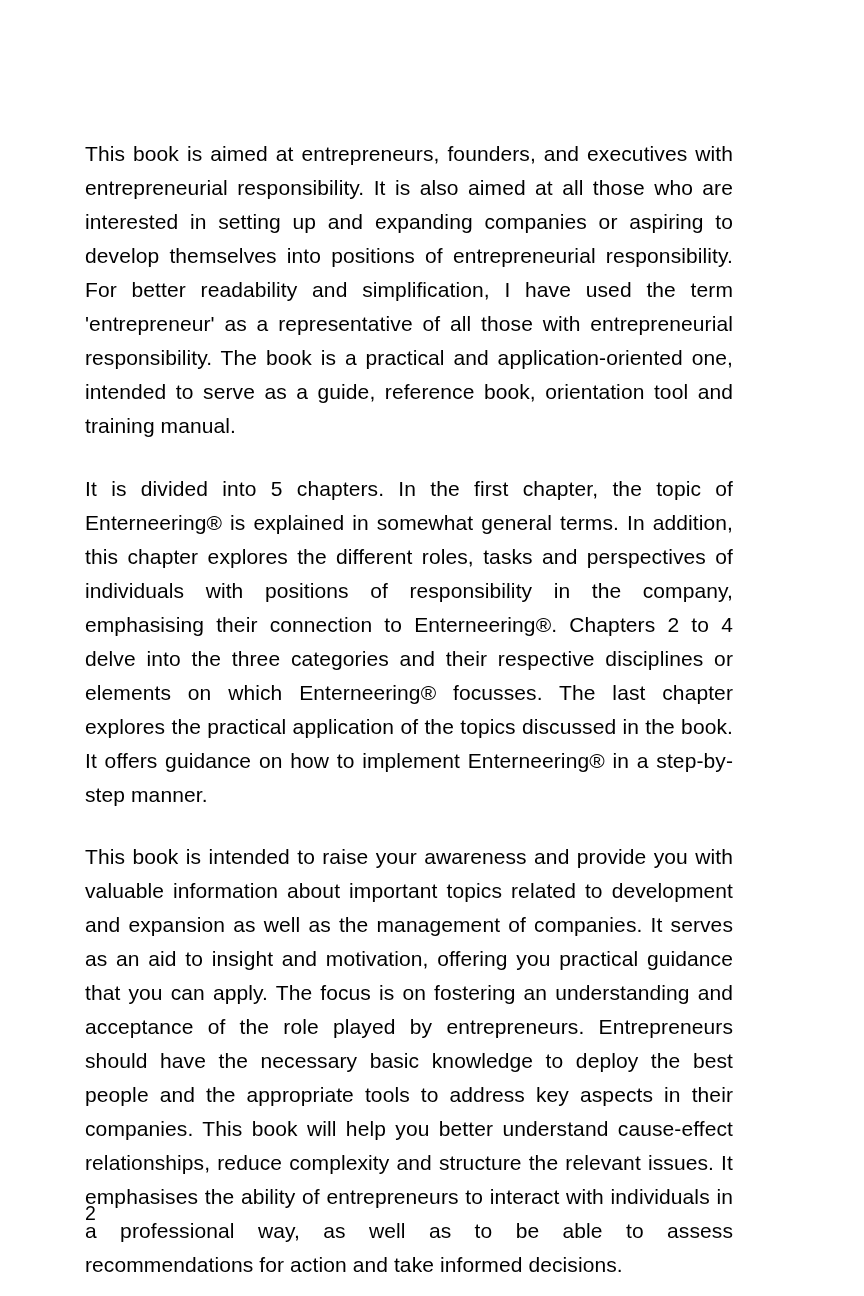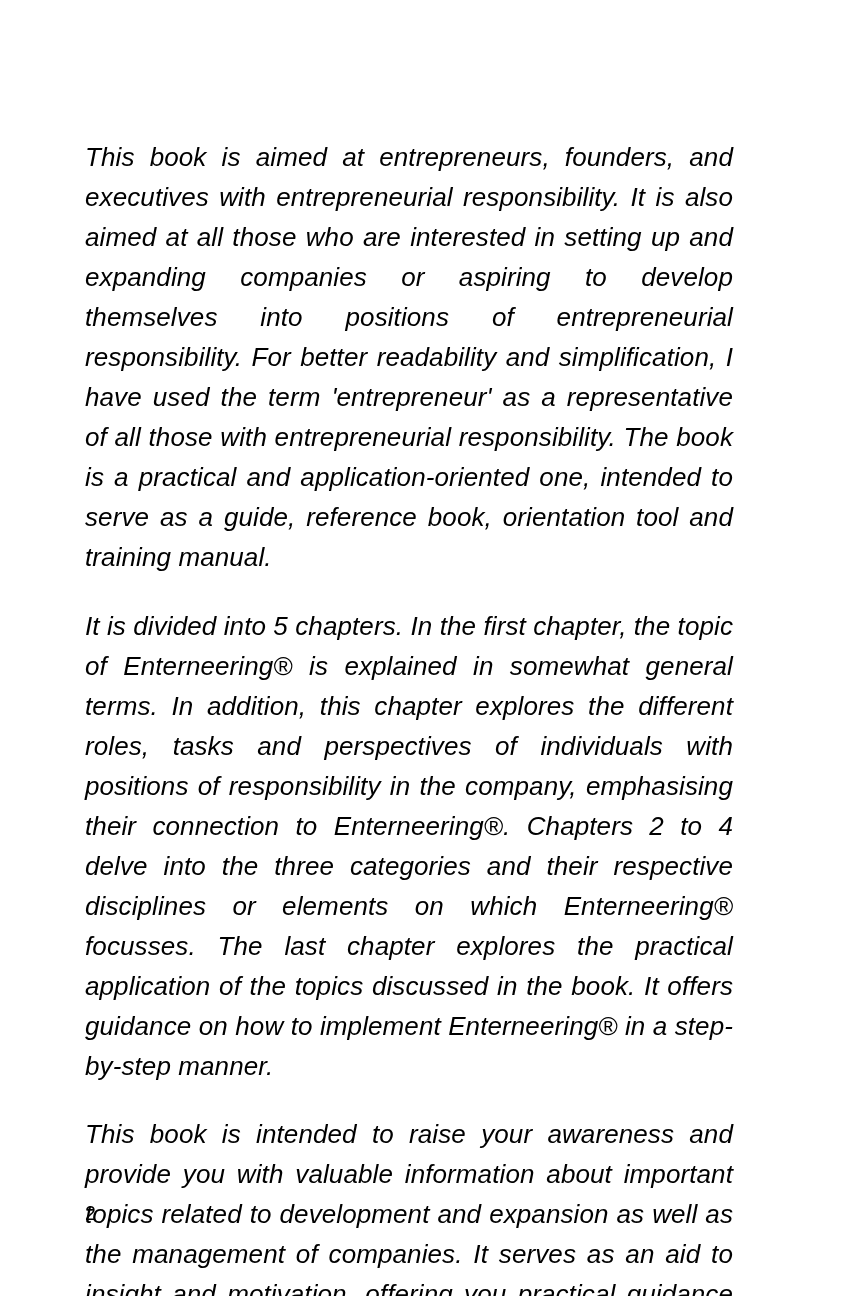--- a/index.html
+++ b/index.html
@@ -21,26 +21,25 @@
     background: #ffffff;
   }
   .text-block {
     position: absolute;
     left: 85px;
     top: 137px;
     width: 648px;
   }
   .text-block p {
     margin: 0 0 28.6px 0;
-    font-size: 26px;
-    line-height: 40px;
+    font-size: 21px;
+    line-height: 34px;
     text-align: justify;
     text-justify: inter-word;
     letter-spacing: 0.1px;
-    font-style: italic;
   }
   .page-number {
     position: absolute;
     left: 85px;
     top: 1199px;
     font-size: 19.5px;
     line-height: 28.6px;
   }
 </style>
 </head>

